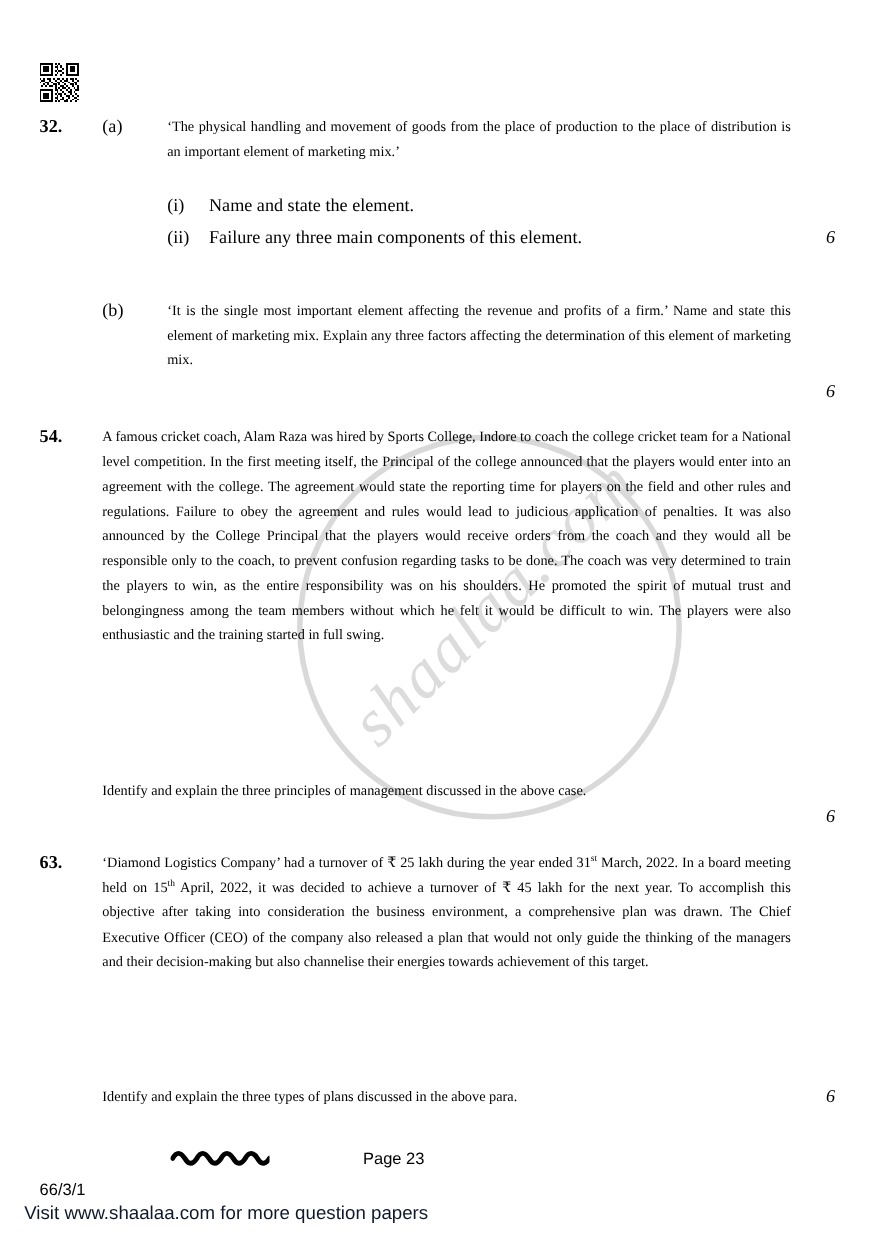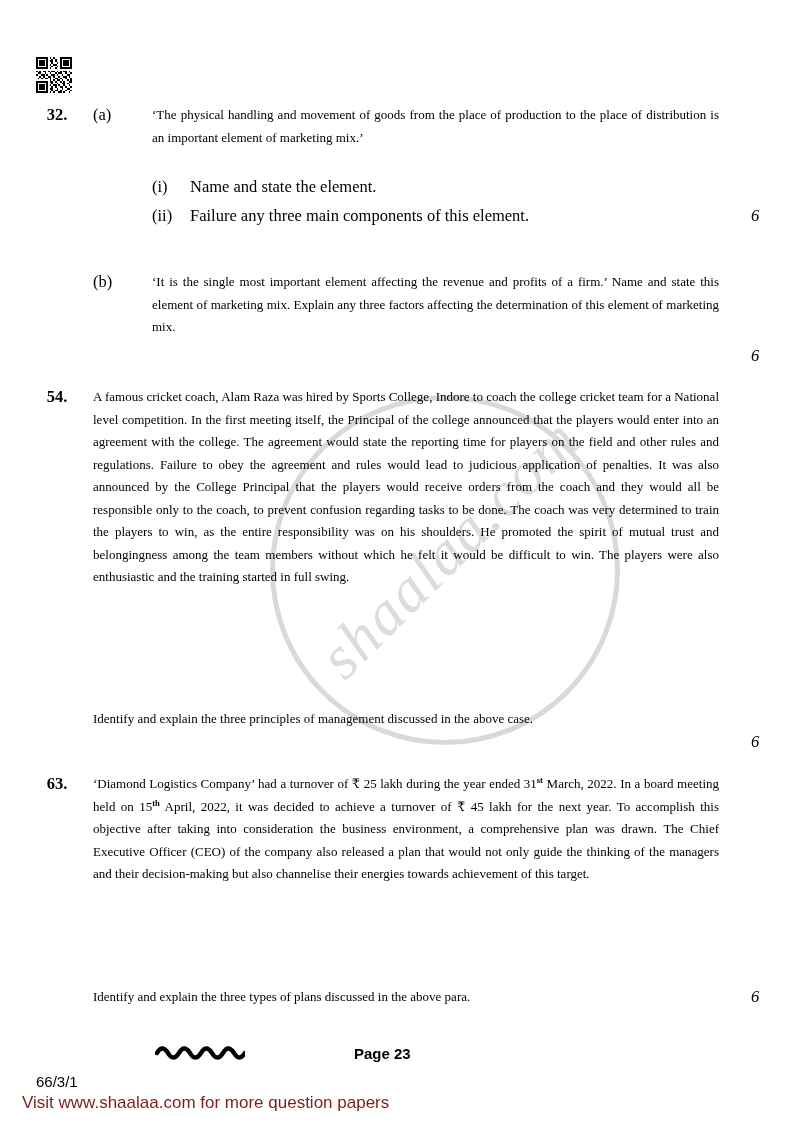--- a/index.html
+++ b/index.html
@@ -76,21 +76,21 @@
     width: 800px;
   }
   .qnum {
     position: absolute;
     left: 36px;
     top: 0;
     width: 42px;
     font-weight: bold;
     font-size: 16.5px;
     line-height: 22.5px;
-    text-align: center;
+    text-align: left;
   }
   .qlabel {
     position: absolute;
     left: 93px;
     top: 0;
     width: 40px;
     font-size: 16.5px;
     line-height: 22.5px;
   }
   .qbody {
@@ -142,21 +142,21 @@
   .marks {
     position: absolute;
     left: 740px;
     width: 30px;
     text-align: center;
     font-style: italic;
     font-size: 16.5px;
     line-height: 22.5px;
   }
 
-  sup { font-size: 0.66em; line-height: 0; vertical-align: super; font-weight: bold; }
+  sup { font-size: 0.66em; line-height: 0; vertical-align: super; }
   #footer-code {
     position: absolute;
     left: 36px;
     top: 1044px;
     font-family: "Liberation Sans", "DejaVu Sans", sans-serif;
     font-size: 15px;
     line-height: 20px;
     margin-top: 28px;
   }
   #footer-wave {
@@ -164,33 +164,32 @@
     left: 155px;
     top: 1040px;
     width: 90px;
     height: 22px;
   }
   #footer-page {
     position: absolute;
     left: 330px;
     top: 1044px;
     font-family: "Liberation Sans", "DejaVu Sans", sans-serif;
-    font-weight: bold;
+    font-weight: normal;
     font-size: 15px;
     line-height: 20px;
-    margin-left: 24px;
   }
   #footer-promo {
     position: absolute;
     left: 22px;
     top: 1092px;
     font-family: "Liberation Sans", "DejaVu Sans", sans-serif;
     font-size: 17px;
     line-height: 22px;
-    color: #7f1d1d;
+    color: #0f172a;
   }
 </style>
 </head>
 <body>
 
 <div id="watermark">
   <div class="ring"></div>
   <div class="wm-text">shaalaa.com</div>
 </div>
 

